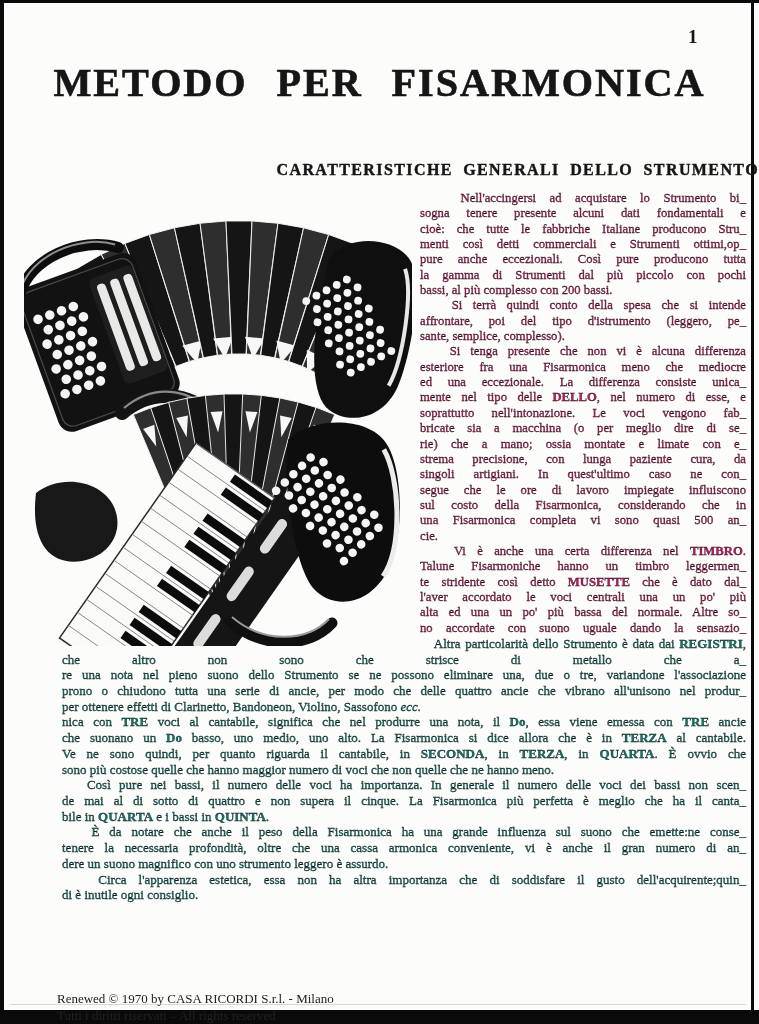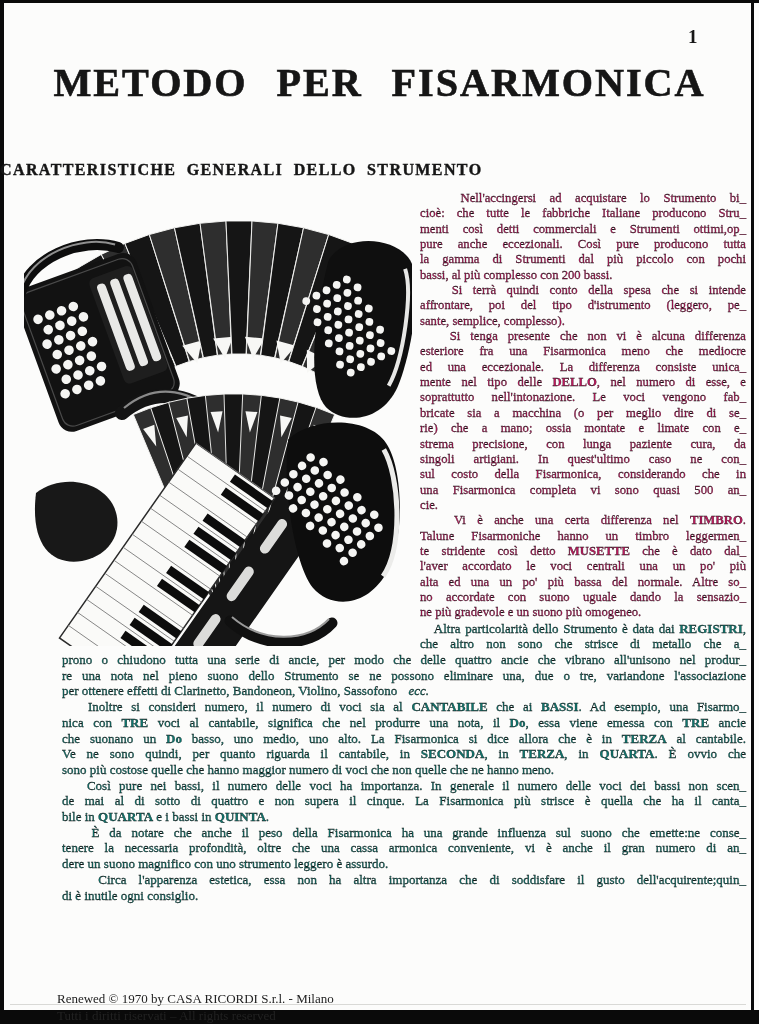--- a/index.html
+++ b/index.html
@@ -15,21 +15,21 @@
   .edge.bottom{left:0; top:1010px; width:759px; height:14px;}
   .faint-line{position:absolute; left:10px; top:1004px; width:736px; height:1px; background:#d9d9d6;}
 
   .pageno{position:absolute; left:688px; top:26px; font-size:19px; font-weight:bold; letter-spacing:1px;}
   .title{
     position:absolute; left:0; right:0; top:58px; text-align:center;
     font-size:41px; font-weight:bold; letter-spacing:2px; word-spacing:0.42em;
     -webkit-text-stroke:0.6px #111; transform:scaleX(0.98);
   }
   .subtitle{
-    position:absolute; left:0; right:0; top:161px; text-align:left;
+    position:absolute; left:0; right:0; top:161px; text-align:right;
     font-size:16px; font-weight:bold; letter-spacing:1.4px; word-spacing:5px;
     -webkit-text-stroke:0.4px #141414;
   }
 
   .main{
     position:absolute; left:62px; top:191px; width:684px;
   }
   .illus{
     float:left; width:398px; height:458px; margin-left:-40px;
   }
@@ -40,21 +40,21 @@
     text-align:justify; text-align-last:justify;
     color:#be185d; -webkit-text-stroke:0.3px #141414;
   }
   .bodytext .ln{
     font-size:13px; line-height:15.7px;
     text-align:justify; text-align-last:justify;
     color:#0f766e; -webkit-text-stroke:0.32px #141414;
   }
   .ln.rag{text-align-last:left;}
   .ln b{font-weight:bold;}
-  .ln i{font-style:italic;margin-left:8px;}
+  .ln i{font-style:italic;}
 
   .footer{
     position:absolute; left:57px; top:991px;
     font-size:13px; line-height:16.5px; color:#222;
   }
 </style>
 </head>
 <body>
 
 <div class="page">
@@ -356,60 +356,60 @@
               <circle cx="352.5" cy="310.2" r="4.3" fill="#f5f5f3"></circle>
             </g>
         </g>
 
         <path d="M206,400 C238,428 284,428 308,402" stroke="#101010" stroke-width="11" fill="none" stroke-linecap="round"></path>
         <path d="M208,396 C238,422 282,422 305,398" stroke="#9a9a9a" stroke-width="2" fill="none"></path>
       </svg>
     </div>
     <div class="coltext">
         <div class="ln">&nbsp;&nbsp;&nbsp;Nell'accingersi ad acquistare lo Strumento bi_</div>
+        <div class="ln">sogna tenere presente alcuni dati fondamentali e</div>
         <div class="ln">cioè: che tutte le fabbriche Italiane producono Stru_</div>
         <div class="ln">menti così detti commerciali e Strumenti ottimi,op_</div>
         <div class="ln">pure anche eccezionali. Così pure producono tutta</div>
         <div class="ln">la gamma di Strumenti dal più piccolo con pochi</div>
         <div class="ln rag">bassi, al più complesso con 200 bassi.</div>
         <div class="ln">&nbsp;&nbsp;&nbsp;Si terrà quindi conto della spesa che si intende</div>
         <div class="ln">affrontare, poi del tipo d'istrumento (leggero, pe_</div>
         <div class="ln rag">sante, semplice, complesso).</div>
         <div class="ln">&nbsp;&nbsp;&nbsp;Si tenga presente che non vi è alcuna differenza</div>
         <div class="ln">esteriore fra una Fisarmonica meno che mediocre</div>
         <div class="ln">ed una eccezionale. La differenza consiste unica_</div>
         <div class="ln">mente nel tipo delle <b>DELLO</b>, nel numero di esse, e</div>
         <div class="ln">soprattutto nell'intonazione. Le voci vengono fab_</div>
         <div class="ln">bricate sia a macchina (o per meglio dire di se_</div>
         <div class="ln">rie) che a mano; ossia montate e limate con e_</div>
         <div class="ln">strema precisione, con lunga paziente cura, da</div>
         <div class="ln">singoli artigiani. In quest'ultimo caso ne con_</div>
+        <div class="ln">segue che le ore di lavoro impiegate influiscono</div>
         <div class="ln">sul costo della Fisarmonica, considerando che in</div>
         <div class="ln">una Fisarmonica completa vi sono quasi 500 an_</div>
         <div class="ln rag">cie.</div>
         <div class="ln">&nbsp;&nbsp;&nbsp;Vi è anche una certa differenza nel <b>TIMBRO</b>.</div>
         <div class="ln">Talune Fisarmoniche hanno un timbro leggermen_</div>
         <div class="ln">te stridente così detto <b>MUSETTE</b> che è dato dal_</div>
         <div class="ln">l'aver accordato le voci centrali una un po' più</div>
         <div class="ln">alta ed una un po' più bassa del normale. Altre so_</div>
         <div class="ln">no accordate con suono uguale dando la sensazio_</div>
-        <div class="ln rag">ne più gradevole e un suono più omogeneo.</div>
       </div>
     <div class="bodytext">
         <div class="ln">&nbsp;&nbsp;&nbsp;Altra particolarità dello Strumento è data dai <b>REGISTRI</b>, che altro non sono che strisce di metallo che a_</div>
+        <div class="ln">re una nota nel pieno suono dello Strumento se ne possono eliminare una, due o tre, variandone l'associazione</div>
         <div class="ln">prono o chiudono tutta una serie di ancie, per modo che delle quattro ancie che vibrano all'unisono nel produr_</div>
-        <div class="ln">re una nota nel pieno suono dello Strumento se ne possono eliminare una, due o tre, variandone l'associazione</div>
         <div class="ln rag">per ottenere effetti di Clarinetto, Bandoneon, Violino, Sassofono <i>ecc.</i></div>
-        <div class="ln">&nbsp;&nbsp;&nbsp;Inoltre si consideri numero, il numero di voci sia al <b>CANTABILE</b> che ai <b>BASSI</b>. Ad esempio, una Fisarmo_</div>
         <div class="ln">nica con <b>TRE</b> voci al cantabile, significa che nel produrre una nota, il <b>Do</b>, essa viene emessa con <b>TRE</b> ancie</div>
         <div class="ln">che suonano un <b>Do</b> basso, uno medio, uno alto. La Fisarmonica si dice allora che è in <b>TERZA</b> al cantabile.</div>
         <div class="ln">Ve ne sono quindi, per quanto riguarda il cantabile, in <b>SECONDA</b>, in <b>TERZA</b>, in <b>QUARTA</b>.  È ovvio che</div>
         <div class="ln rag">sono più costose quelle che hanno maggior numero di voci che non quelle che ne hanno meno.</div>
         <div class="ln">&nbsp;&nbsp;&nbsp;Così pure nei bassi, il numero delle voci ha importanza. In generale il numero delle voci dei bassi non scen_</div>
-        <div class="ln">de mai al di sotto di quattro e non supera il cinque. La Fisarmonica più strisce è quella che ha il canta_</div>
+        <div class="ln">de mai al di sotto di quattro e non supera il cinque. La Fisarmonica più perfetta è meglio che ha il canta_</div>
         <div class="ln rag">bile in <b>QUARTA</b> e i bassi in <b>QUINTA</b>.</div>
         <div class="ln">&nbsp;&nbsp;&nbsp;È da notare che anche il peso della Fisarmonica ha una grande influenza sul suono che emette:ne conse_</div>
         <div class="ln">tenere la necessaria profondità, oltre che una cassa armonica conveniente, vi è anche il gran numero di an_</div>
         <div class="ln rag">dere un suono magnifico con uno strumento leggero è assurdo.</div>
         <div class="ln">&nbsp;&nbsp;&nbsp;Circa l'apparenza estetica, essa non ha altra importanza che di soddisfare il gusto dell'acquirente;quin_</div>
         <div class="ln rag">di è inutile ogni consiglio.</div>
       </div>
   </div>
 
   <div class="footer">

